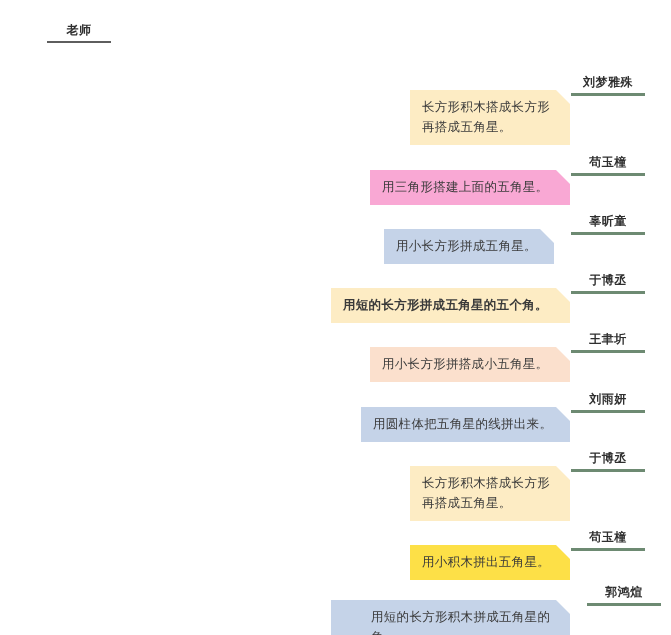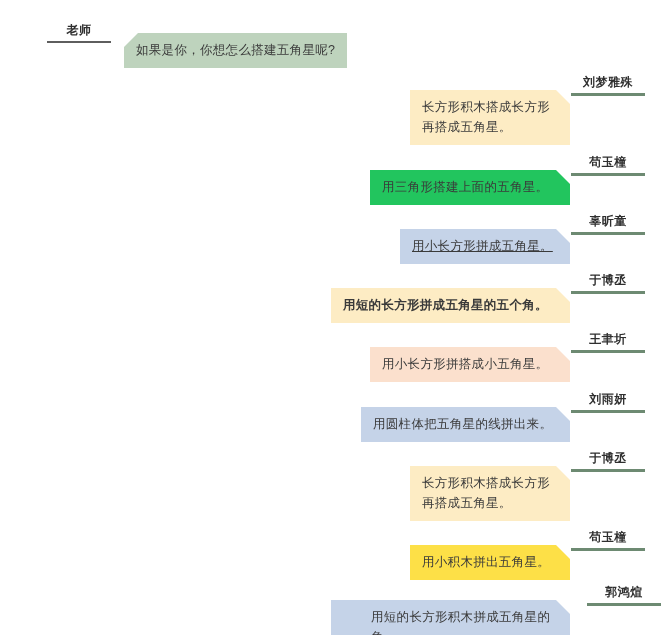--- a/index.html
+++ b/index.html
@@ -81,39 +81,38 @@
 </head>
 <body>
 
 <div id="board">
 
   <div class="name-tag teacher" id="teacher-name-tag" style="left: 47px; top: 22px; width: 64px;">
     <span class="name-text">老师</span>
     <span class="name-rule"></span>
   </div>
 
-  <div class="bubble left green" id="teacher-bubble" style="left: 124px; top: 33px; background: rgb(190, 211, 189);">如果是你，你想怎么搭建五角星呢?</div>
 
   <div id="student-rows">
       <div class="name-tag" style="top: 74px; left: 571px; width: 74px;">
         <span class="name-text">刘梦雅殊</span>
         <span class="name-rule" style="background: rgb(109, 138, 114);"></span>
       </div>
       <div class="bubble right yellow" style="top: 90px; width: 160px; left: 410px; background: rgb(253, 236, 196);">长方形积木搭成长方形
 再搭成五角星。</div>
       <div class="name-tag" style="top: 154px; left: 571px; width: 74px;">
         <span class="name-text">苟玉橦</span>
         <span class="name-rule" style="background: rgb(109, 138, 114);"></span>
       </div>
-      <div class="bubble right orange" style="top: 170px; width: 200px; left: 370px; background: #22c55e;">用三角形搭建上面的五角星。</div>
+      <div class="bubble right orange" style="top: 170px; width: 200px; left: 370px; background: #f9a8d4;">用三角形搭建上面的五角星。</div>
       <div class="name-tag" style="top: 213px; left: 571px; width: 74px;">
         <span class="name-text">辜昕童</span>
         <span class="name-rule" style="background: rgb(109, 138, 114);"></span>
       </div>
-      <div class="bubble right blue" style="top: 229px; width: 170px; left: 400px; background: rgb(197, 211, 232); text-decoration: underline;">用小长方形拼成五角星。</div>
+      <div class="bubble right blue" style="top: 229px; width: 170px; left: 384px; background: rgb(197, 211, 232);">用小长方形拼成五角星。</div>
       <div class="name-tag" style="top: 272px; left: 571px; width: 74px;">
         <span class="name-text">于博丞</span>
         <span class="name-rule" style="background: rgb(109, 138, 114);"></span>
       </div>
       <div class="bubble right yellow" style="top: 288px; width: 239px; left: 331px; background: rgb(253, 236, 196); font-weight: bold;">用短的长方形拼成五角星的五个角。</div>
       <div class="name-tag" style="top: 331px; left: 571px; width: 74px;">
         <span class="name-text">王聿圻</span>
         <span class="name-rule" style="background: rgb(109, 138, 114);"></span>
       </div>
       <div class="bubble right orange" style="top: 347px; width: 200px; left: 370px; background: rgb(251, 224, 205);">用小长方形拼搭成小五角星。</div>

